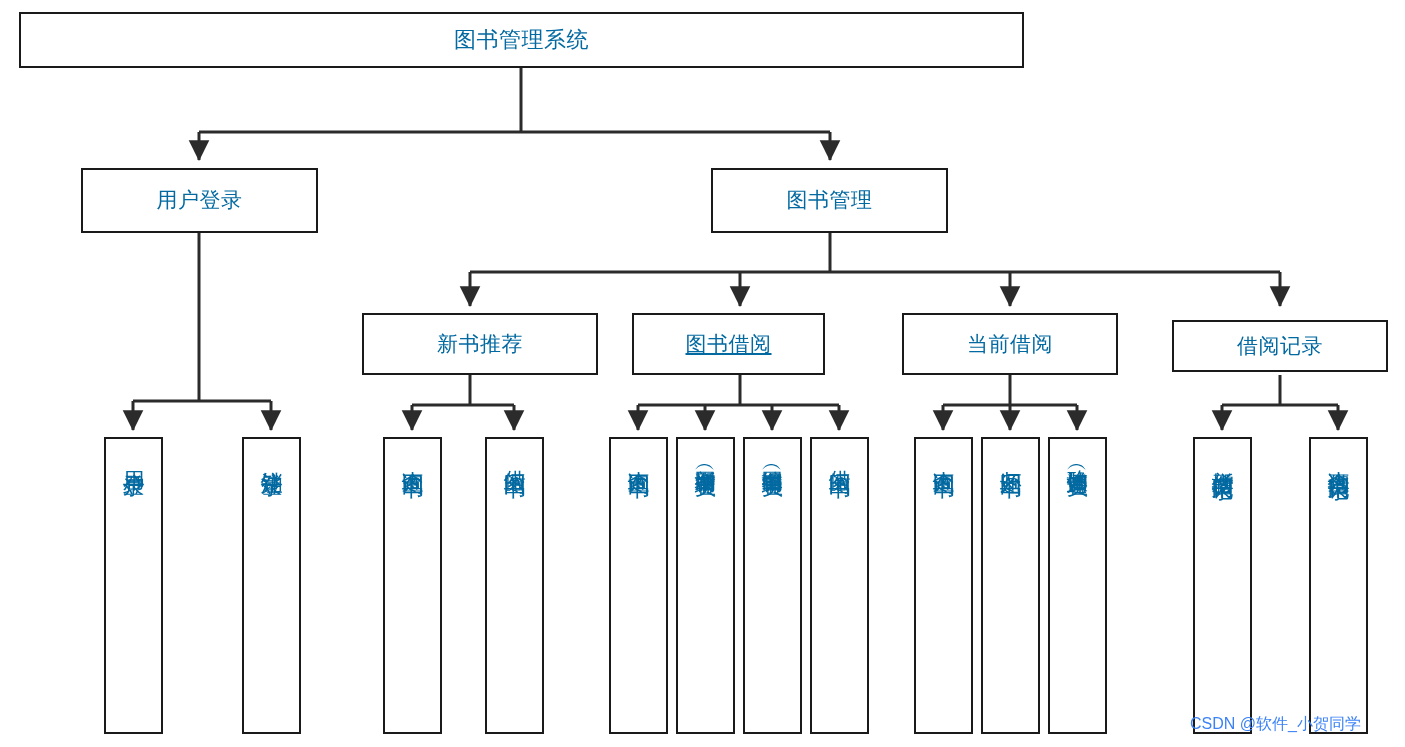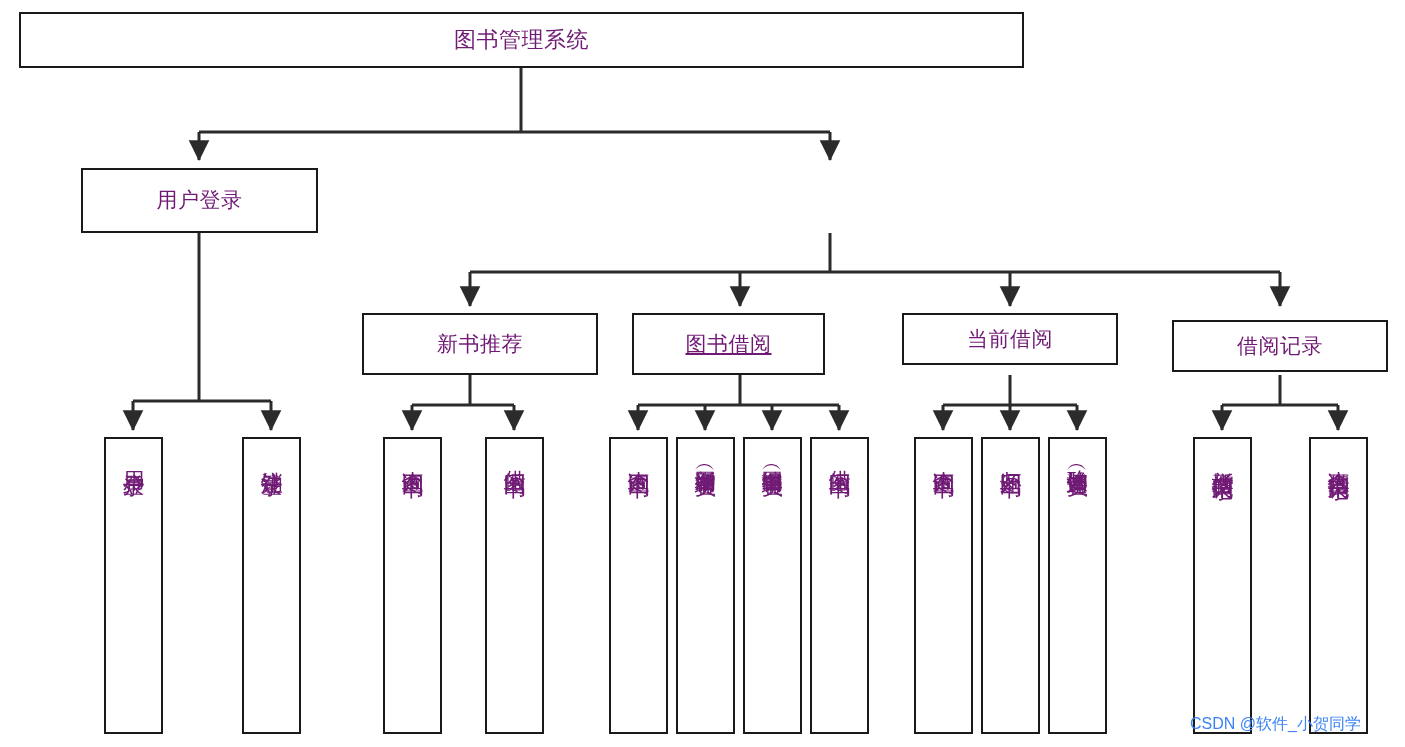--- a/index.html
+++ b/index.html
@@ -28,21 +28,21 @@
   }
   .node {
     position: absolute;
     box-sizing: border-box;
     background: #ffffff;
     border: 2px solid #1a1a1a;
     display: flex;
     align-items: center;
     justify-content: center;
     text-align: center;
-    color: #701a75;
+    color: #0369a1;
     z-index: 2;
   }
   .node .label {
     font-size: 21px;
     line-height: 1.15;
     letter-spacing: 0.5px;
     white-space: nowrap;
   }
   .node.root .label { font-size: 22px; }
   .node.leaf {
@@ -128,28 +128,31 @@
     </g>
   </svg>
 
   <div class="node root" style="left:19px; top:12px; width:1005px; height:56px;">
     <span class="label">图书管理系统</span>
   </div>
 
   <div class="node" style="left:81px; top:168px; width:237px; height:65px;">
     <span class="label">用户登录</span>
   </div>
+  <div class="node" style="left:711px; top:168px; width:237px; height:65px;">
+    <span class="label">图书管理</span>
+  </div>
 
   <div class="node" style="left:362px; top:313px; width:236px; height:62px;">
     <span class="label">新书推荐</span>
   </div>
   <div class="node" style="left:632px; top:313px; width:193px; height:62px;text-decoration:underline;">
     <span class="label">图书借阅</span>
   </div>
-  <div class="node" style="left:902px; top:313px; width:216px; height:52px;">
+  <div class="node" style="left:902px; top:313px; width:216px; height:62px;">
     <span class="label">当前借阅</span>
   </div>
   <div class="node" style="left:1172px; top:313px; width:216px; height:52px;margin-top:7px;">
     <span class="label">借阅记录</span>
   </div>
 
   <div class="node leaf" style="left:104px; top:437px; width:59px; height:297px;">
     <span class="label">用户登录</span>
   </div>
   <div class="node leaf" style="left:242px; top:437px; width:59px; height:297px;">

